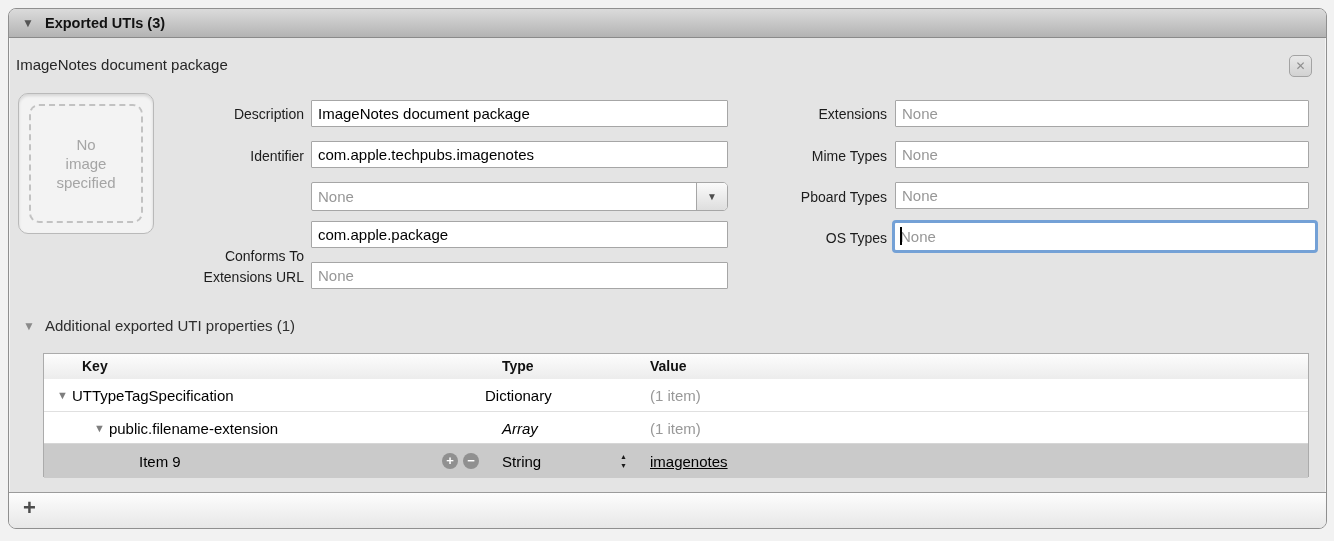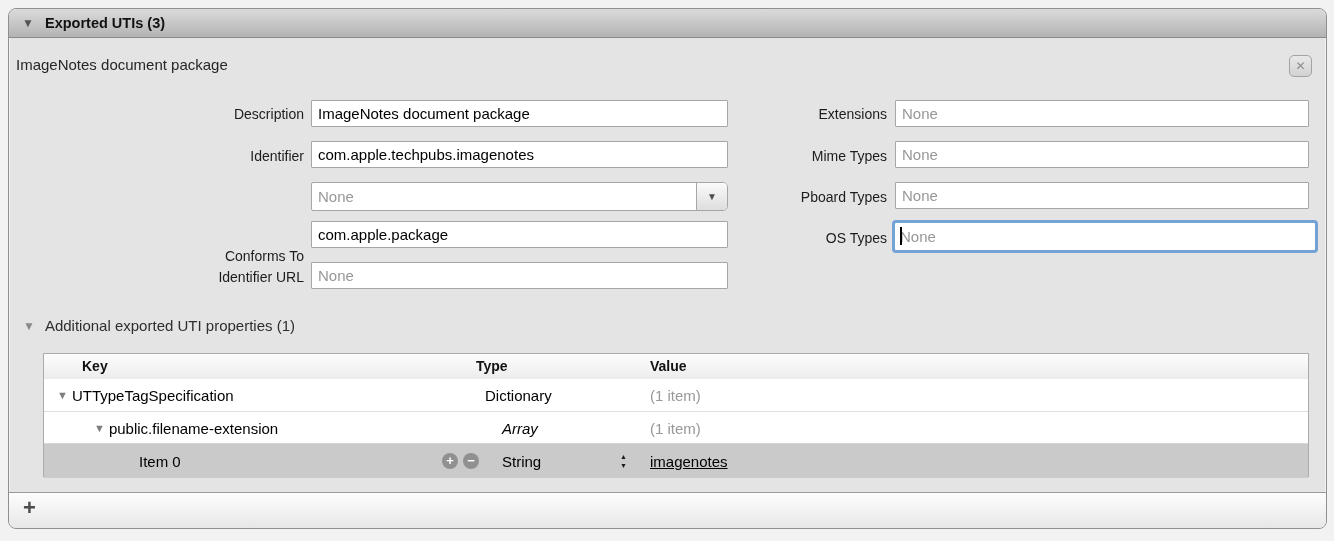--- a/index.html
+++ b/index.html
@@ -71,25 +71,32 @@
 <div class="panel">
 
   <div class="hdr">
     <span class="tri">▼</span>
     <span class="t">Exported UTIs (3)</span>
   </div>
 
   <div class="card-title">ImageNotes document package</div>
   <div class="close-btn">✕</div>
 
+  <div class="well">
+    <div class="well-inner">
+      <span>No</span>
+      <span>image</span>
+      <span>specified</span>
+    </div>
+  </div>
 
   <div class="flabel" style="left:95px;top:97px;width:200px;">Description</div>
   <div class="flabel" style="left:95px;top:139px;width:200px;">Identifier</div>
   <div class="flabel" style="left:95px;top:219px;width:200px;margin-top:20px;">Conforms To</div>
-  <div class="flabel" style="left:95px;top:260px;width:200px;">Identifier URL</div>
+  <div class="flabel" style="left:95px;top:260px;width:200px;">Extensions URL</div>
 
   <input class="fld" style="left: 302px; top: 91px; width: 417px;" value="ImageNotes document package">
   <input class="fld" style="left: 302px; top: 132px; width: 417px;" value="com.apple.techpubs.imagenotes">
   <div class="combo" style="left:302px;top:173px;width:417px;height:29px;">
     <input placeholder="None" style="">
     <div class="combo-btn">▼</div>
   </div>
   <input class="fld" style="left: 302px; top: 212px; width: 417px;" value="com.apple.package">
   <input class="fld" style="left: 302px; top: 253px; width: 417px;" placeholder="None">
 
@@ -107,21 +114,21 @@
   </div>
 
   <div class="sec2">
     <span class="tri">▼</span>
     <span class="t">Additional exported UTI properties (1)</span>
   </div>
 
   <div class="ptable">
     <div class="thead">
       <div class="th" style="left:38px;">Key</div>
-      <div class="th" style="left:432px;">Type</div>
+      <div class="th" style="left:458px;">Type</div>
       <div class="th" style="left:606px;">Value</div>
     </div>
 
     <div class="trow" style="top:25px;height:32px;background:#fff;">
       <div class="cell" style="left:13px;">
         <span class="tri-sm">▼</span>
         <span>UTTypeTagSpecification</span>
       </div>
       <div class="cell" style="left:441px;">
           <span>Dictionary</span>
@@ -139,21 +146,21 @@
       <div class="cell" style="left:458px;font-style:italic;">
           <span>Array</span>
         </div>
       <div class="cell muted" style="left:606px;">
           <span>(1 item)</span>
         </div>
     </div>
 
     <div class="trow" style="top:89px;height:34px;background:#cacaca;border-top:1px solid #d6d6d6;">
       <div class="cell" style="left:95px;">
-          <span>Item 0</span>
+          <span>Item 9</span>
         </div>
       <div class="circle-btn" style="left:398px;">+</div>
       <div class="circle-btn" style="left:419px;">−</div>
       <div class="cell" style="left:458px;">
           <span>String</span>
         </div>
       <div class="stepper">
         <span>▲</span>
         <span>▼</span>
       </div>

